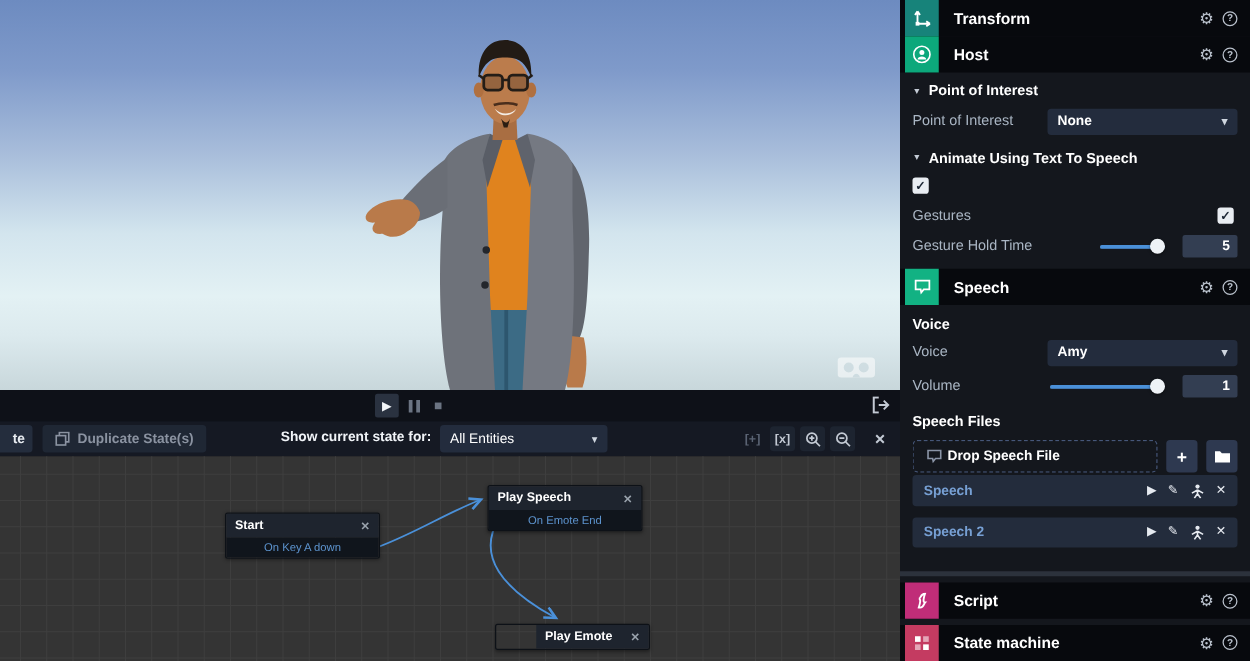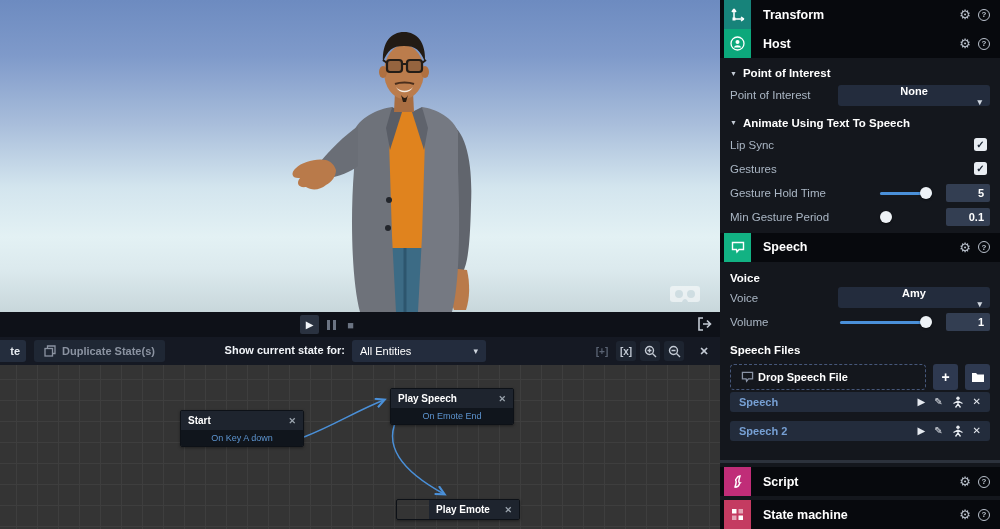--- a/index.html
+++ b/index.html
@@ -63,21 +63,21 @@
   .hd-icons { margin-left:auto; margin-right:10px; display:flex; align-items:center; gap:7px; }
   .gear { color:#b9c1cc; font-size:13px; cursor:pointer; line-height:1; }
   .help { width:12px; height:12px; border:1px solid #b9c1cc; border-radius:50%; color:#b9c1cc;
           font-size:8px; font-weight:bold; display:flex; align-items:center; justify-content:center; cursor:pointer; }
   .sec-hd { display:flex; align-items:center; gap:6px; padding:9px 10px 4px; color:#fff;
             font-size:11.5px; font-weight:bold; cursor:pointer; }
   .sec-hd .arr { font-size:7px; color:#c5ccd6; }
   .prow { display:flex; align-items:center; padding:4px 10px; min-height:24px; }
   .plabel { flex:1; font-size:11.5px; color:#aab6c4; }
   .dropdown { width:152px; height:21px; background:#232c3d; border-radius:3px; display:flex; align-items:center;
-              padding:0 8px; color:#fff; font-size:11px; font-weight:bold; cursor:pointer;flex-direction:column; }
+              padding:0 8px; color:#fff; font-size:11px; font-weight:bold; cursor:pointer; }
   .dropdown .chev { margin-left:auto; font-size:9px; color:#cfd6df; }
   .checkbox { width:13px; height:13px; background:#e9edf2; border-radius:2.5px; color:#1b2533; font-size:10px;
               font-weight:bold; display:flex; align-items:center; justify-content:center; margin-right:3px; cursor:pointer; }
   .slider { position:relative; width:52px; height:12px; margin-right:14px; cursor:pointer; }
   .slider .track { position:absolute; left:0; right:0; top:5px; height:3px; background:#333c4d; border-radius:2px; }
   .slider .fill { position:absolute; left:0; top:5px; height:3px; background:#4a90d9; border-radius:2px; }
   .slider .thumb { position:absolute; top:0; width:12px; height:12px; background:#eef2f6; border-radius:50%;
                    box-shadow:0 1px 2px rgba(0,0,0,.5); }
   .valbox { width:44px; background:#333e52; border-radius:2px; color:#fff; font-size:11px; font-weight:bold;
             text-align:right; padding:3px 6px; }
@@ -278,46 +278,38 @@
         <span>None</span>
         <span class="chev">▾</span>
       </div>
     </div>
 
     <div class="sec-hd">
       <span class="arr">▼</span>
       <span>Animate Using Text To Speech</span>
     </div>
     <div class="prow">
-      <span class="plabel">Lip Sync</span>
       <span class="checkbox">
         <span>✓</span>
       </span>
     </div>
     <div class="prow">
       <span class="plabel">Gestures</span>
       <span class="checkbox">
         <span>✓</span>
       </span>
     </div>
     <div class="prow">
       <span class="plabel">Gesture Hold Time</span>
       <span class="slider">
         <span class="track"></span>
           <span class="fill" style="width:100%"></span>
         <span class="thumb" style="left:40px"></span>
       </span>
       <span class="valbox">5</span>
-    </div>
-    <div class="prow">
-      <span class="plabel">Min Gesture Period</span>
-      <span class="slider">
-        <span class="thumb" style="left:0"></span>
-      </span>
-      <span class="valbox">0.1</span>
     </div>
     <div class="gap4"></div>
 
     <div class="comp-hd">
       <span class="comp-ic ic-speech">
         <svg width="14" height="13" viewBox="0 0 14 13">
             <path d="M1.5,1.5 L12.5,1.5 L12.5,8.5 L8,8.5 L6,11 L5.5,8.5 L1.5,8.5 Z" fill="none" stroke="#fff" stroke-width="1.4"></path>
           </svg>
       </span>
       <span class="comp-title">Speech</span>

